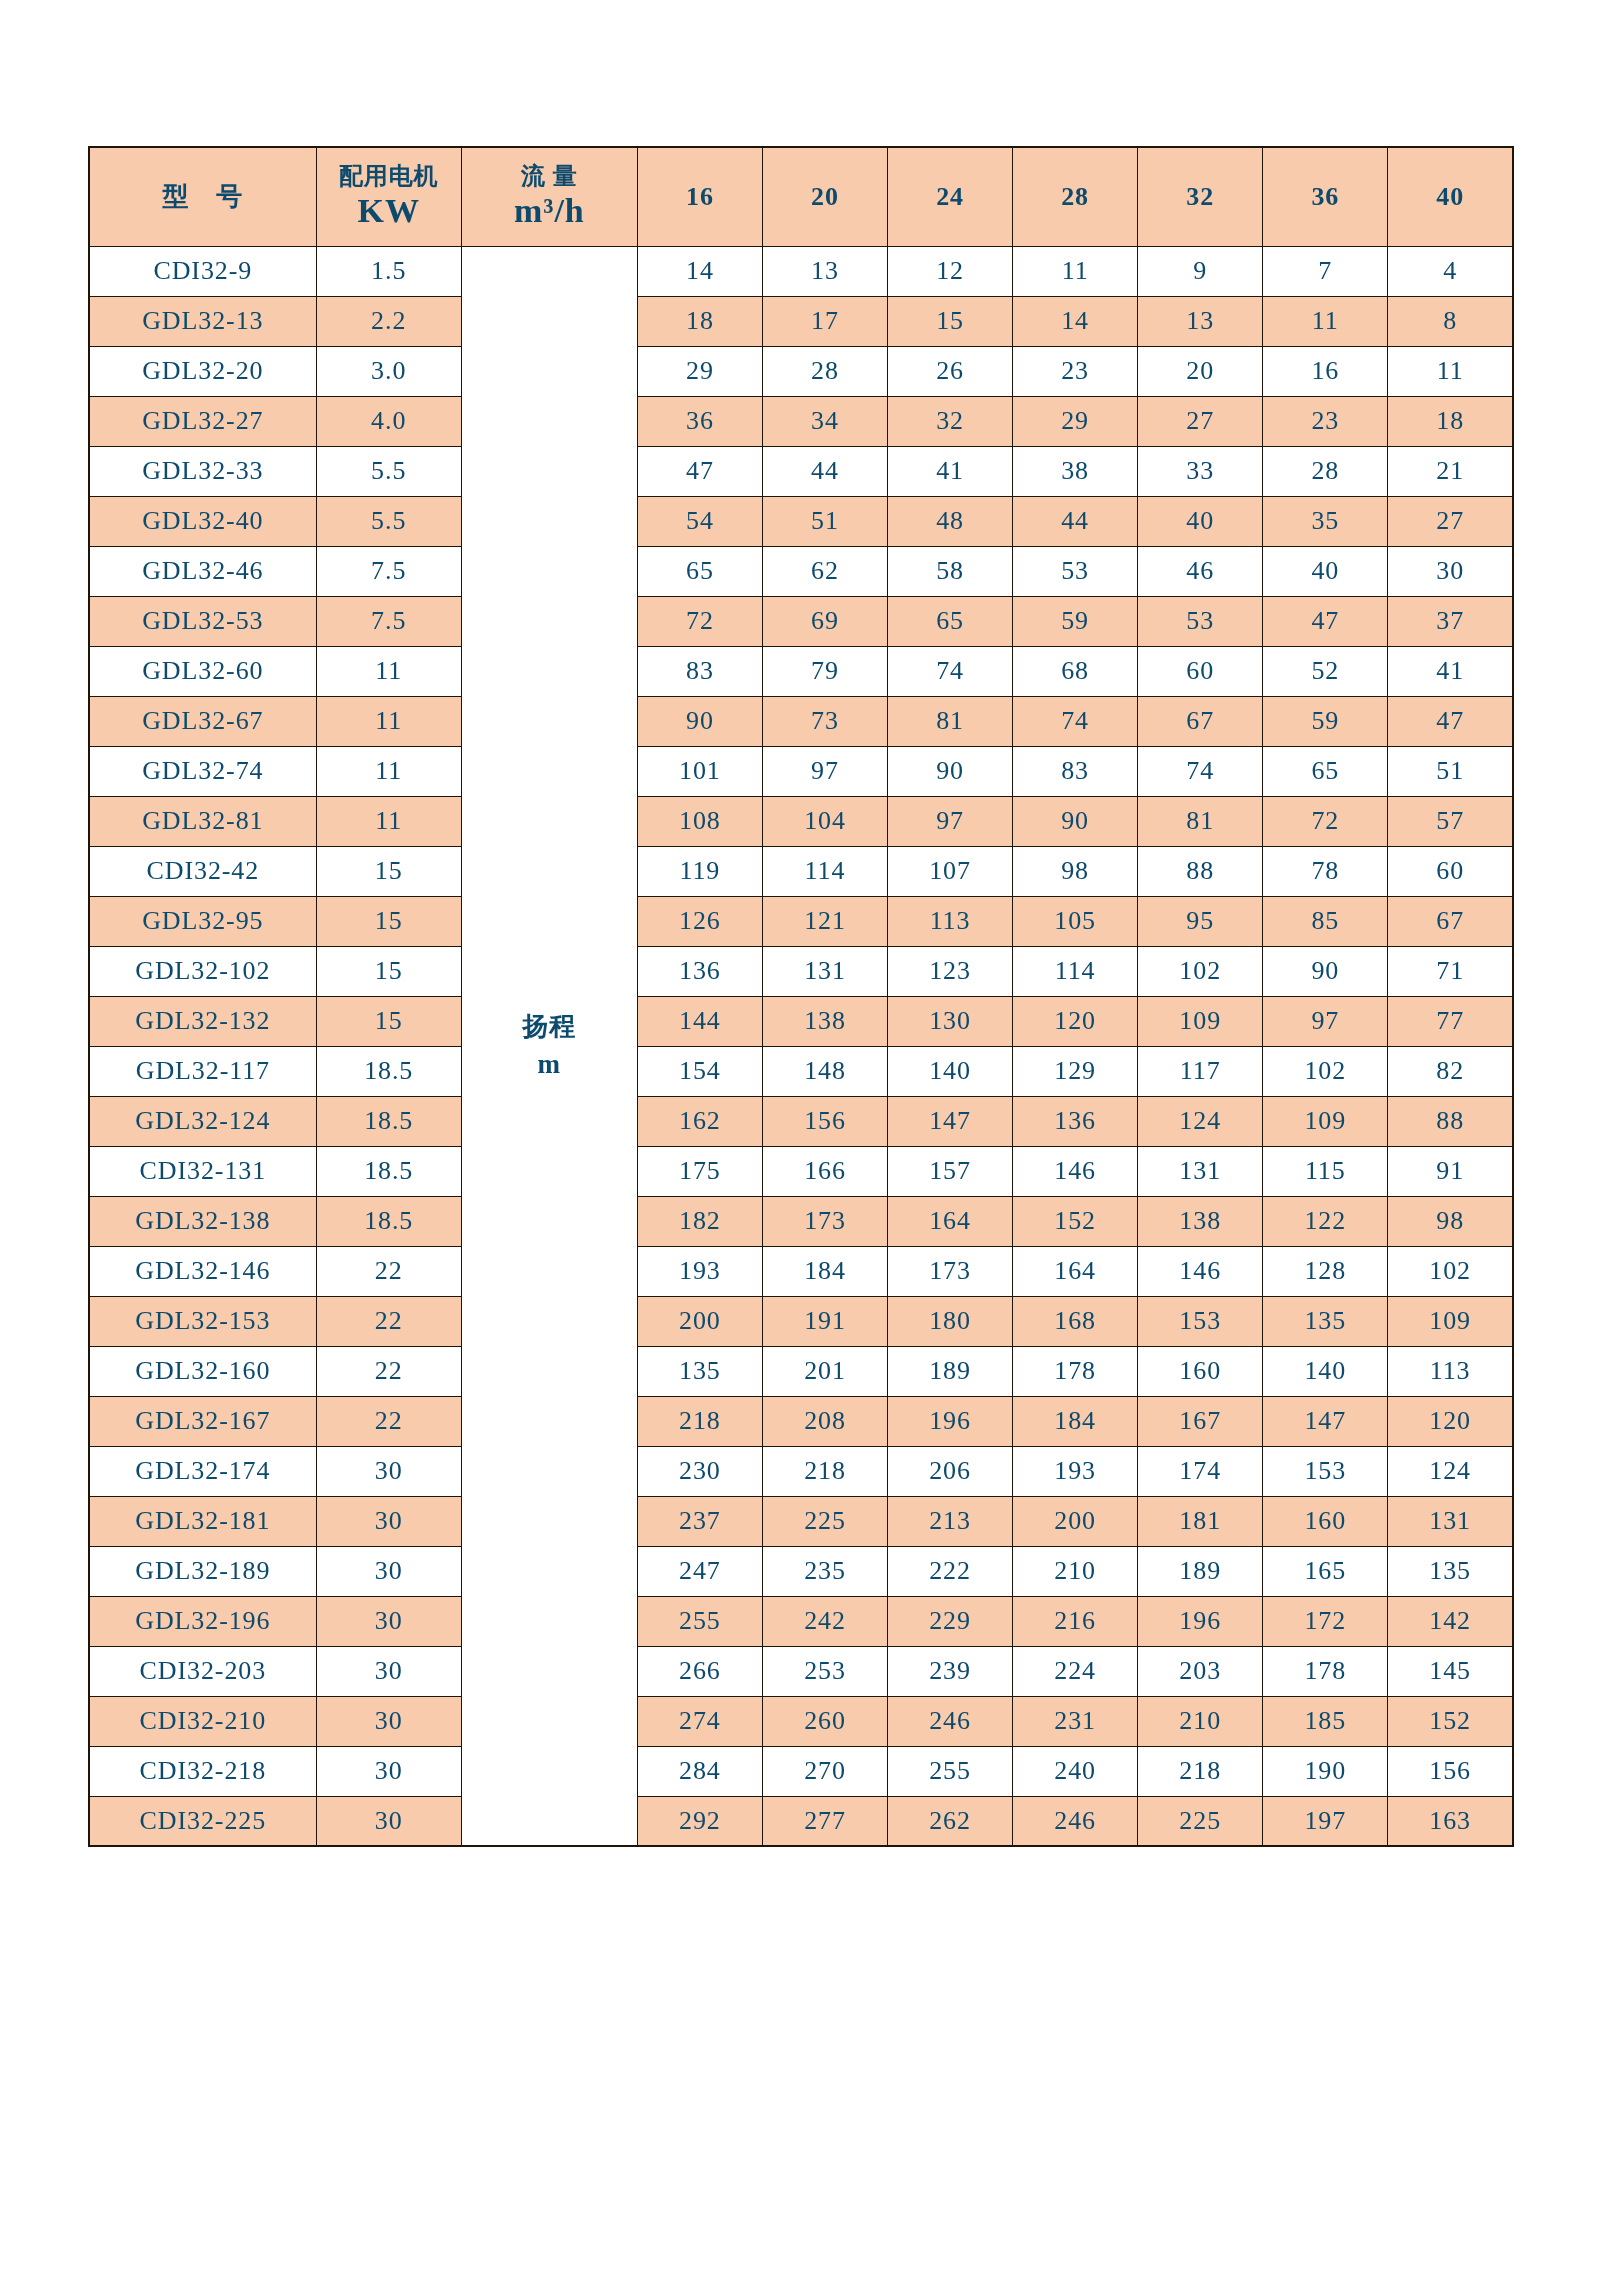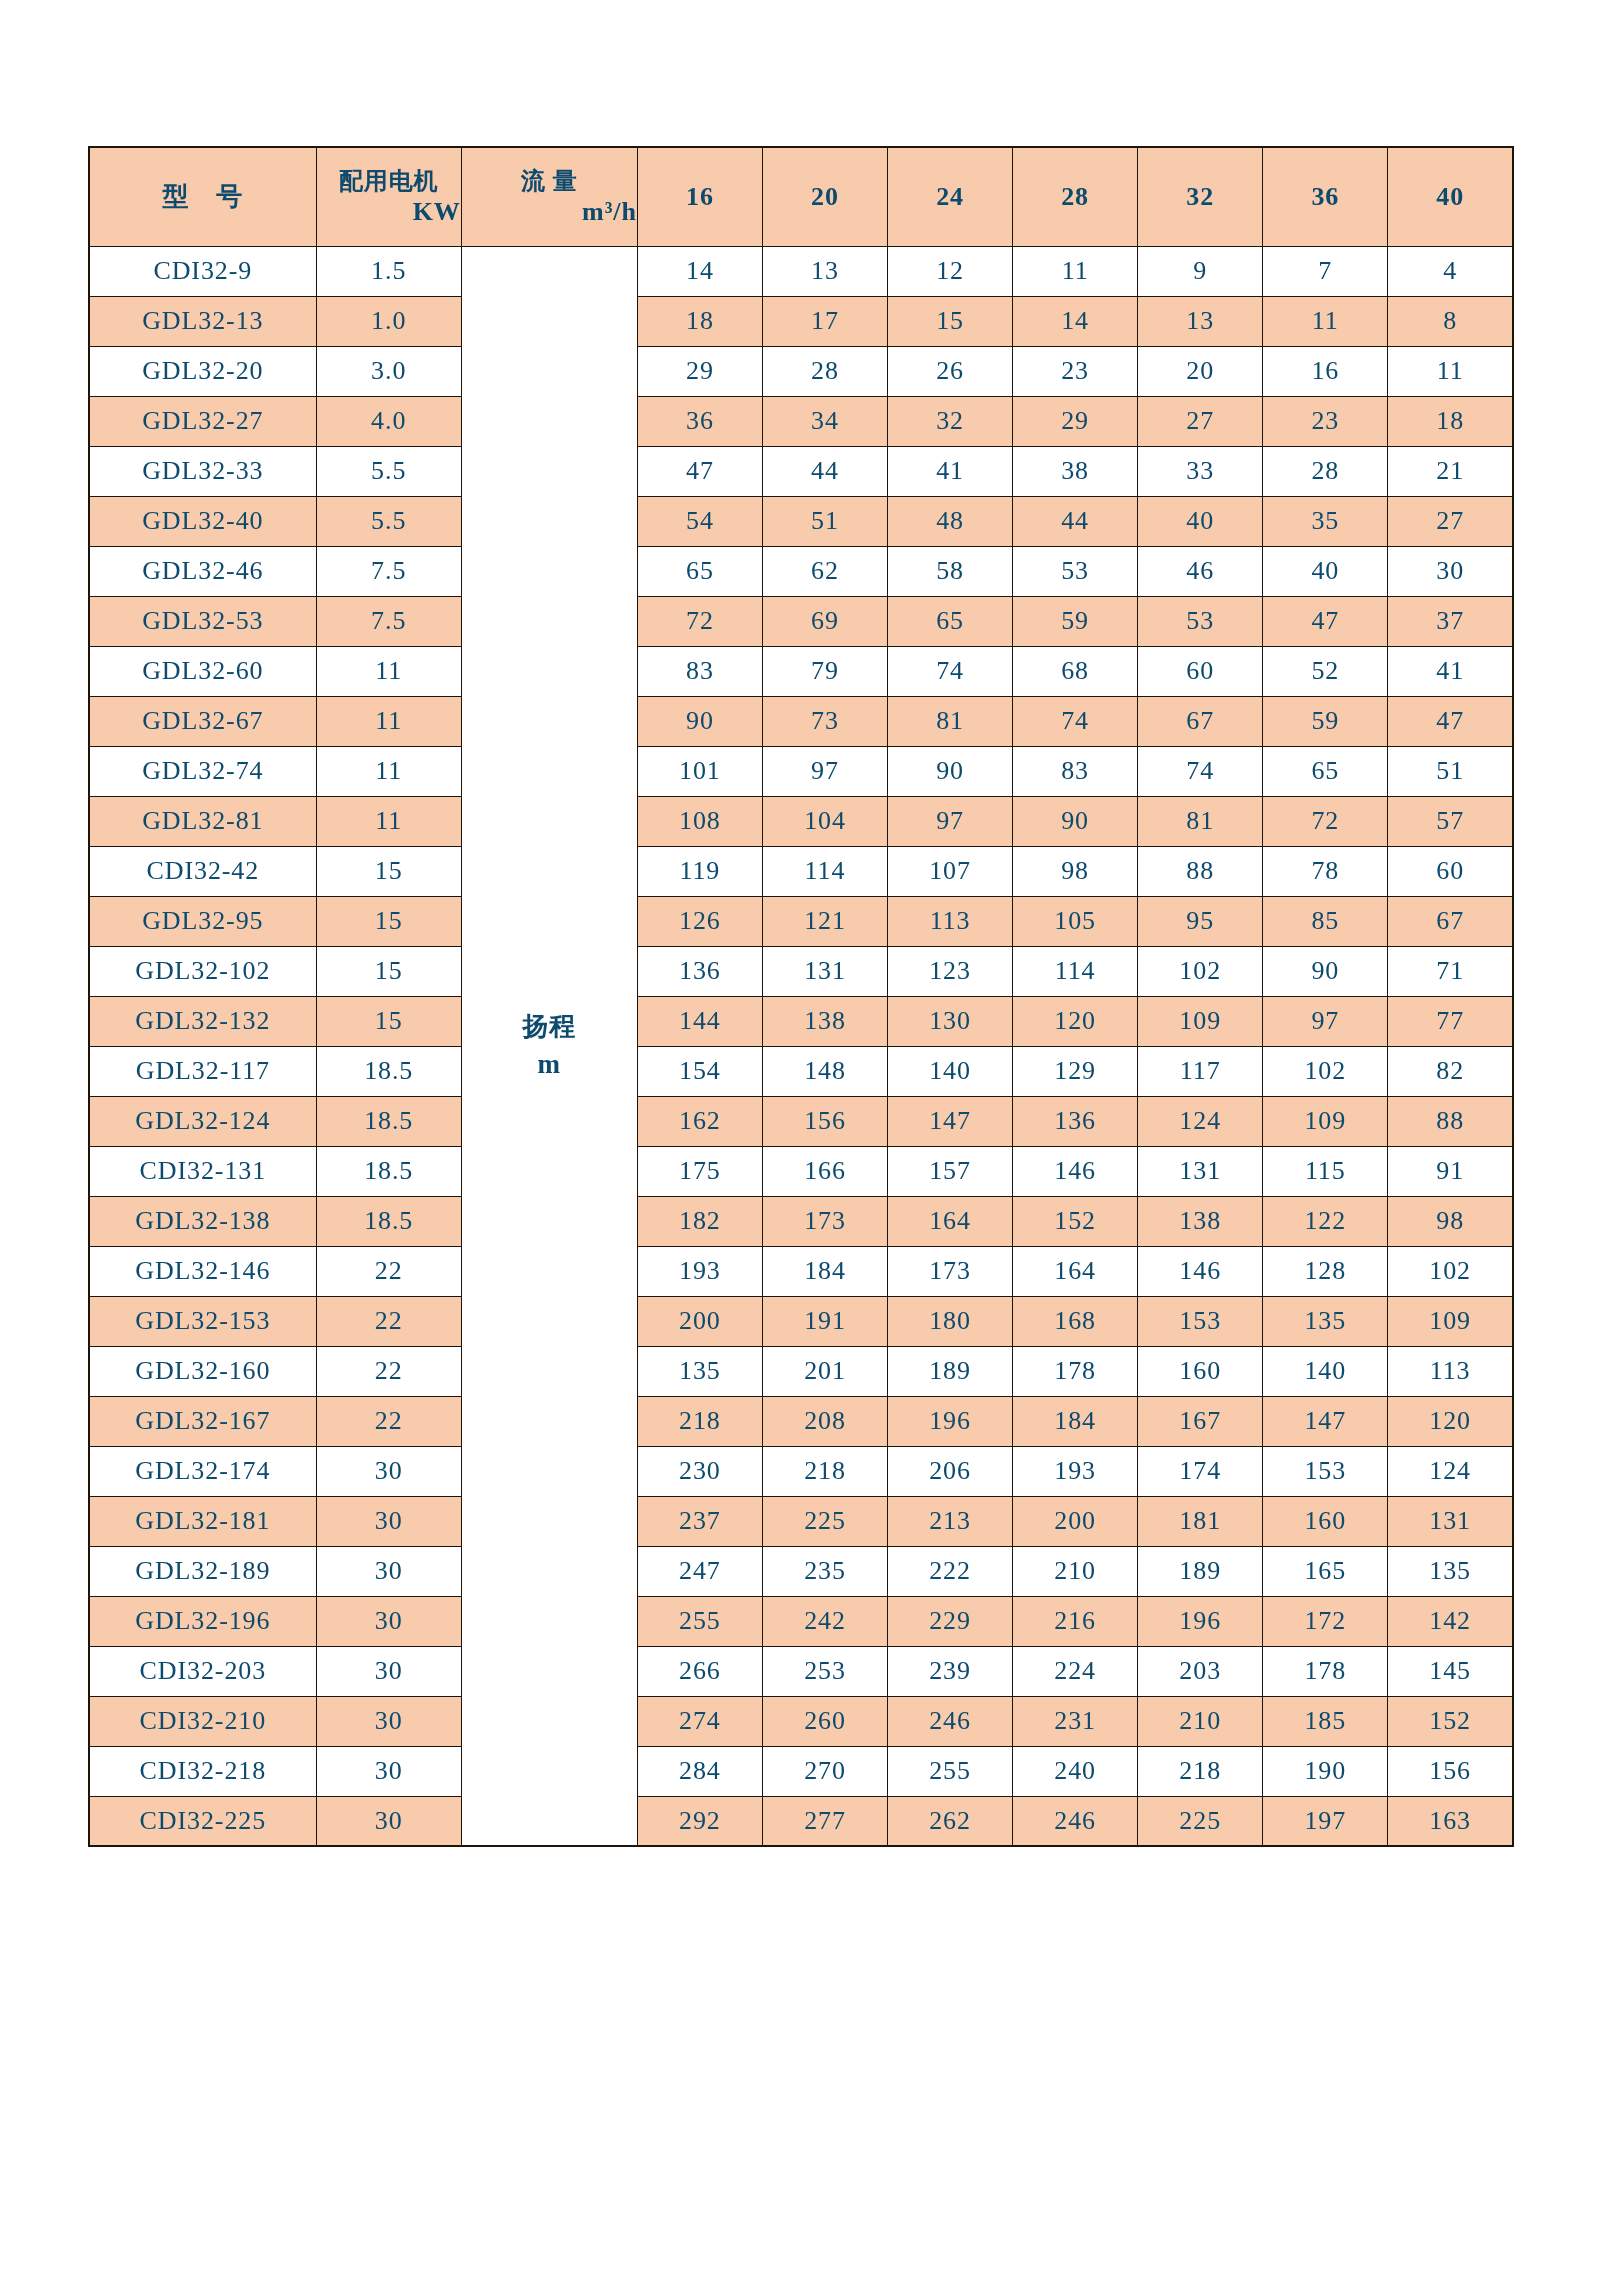--- a/index.html
+++ b/index.html
@@ -24,21 +24,21 @@
     vertical-align:middle;
     font-size:26px;
     letter-spacing:0.9px;
     padding:0;
     overflow:hidden;
   }
   tr.hdr { height:99px; background:#f8cbad; }
   tr.hdr td { font-weight:bold; }
   td.h-model { font-size:29px; }
   td.h-two .l1 { font-size:24px; line-height:1.25; }
-  td.h-two .l2 { font-size:26px; line-height:1.2;text-align:right; }
+  td.h-two .l2 { font-size:34px; line-height:1.2; }
   td.hnum { font-size:27px; padding-top:23px; }
   tbody tr { height:50px; background:#ffffff;margin-top:28px; }
   tbody tr.stripe { background:#f8cbad; }
   td.c-model { text-align:left; padding-left:34px; }
   td.c-head {
     background:#ffffff;
     font-weight:bold;
     font-size:29px;
   }
   td.c-head .l1 { line-height:1.5; }
@@ -94,21 +94,21 @@
           <td class="c-val">14</td>
           <td class="c-val">13</td>
           <td class="c-val">12</td>
           <td class="c-val">11</td>
           <td class="c-val">9</td>
           <td class="c-val">7</td>
           <td class="c-val">4</td>
         </tr>
         <tr class="stripe">
           <td class="c-model">GDL32-13</td>
-          <td class="c-kw">1.0</td>
+          <td class="c-kw">2.2</td>
           <td class="c-val">18</td>
           <td class="c-val">17</td>
           <td class="c-val">15</td>
           <td class="c-val">14</td>
           <td class="c-val">13</td>
           <td class="c-val">11</td>
           <td class="c-val">8</td>
         </tr>
         <tr>
           <td class="c-model">GDL32-20</td>

